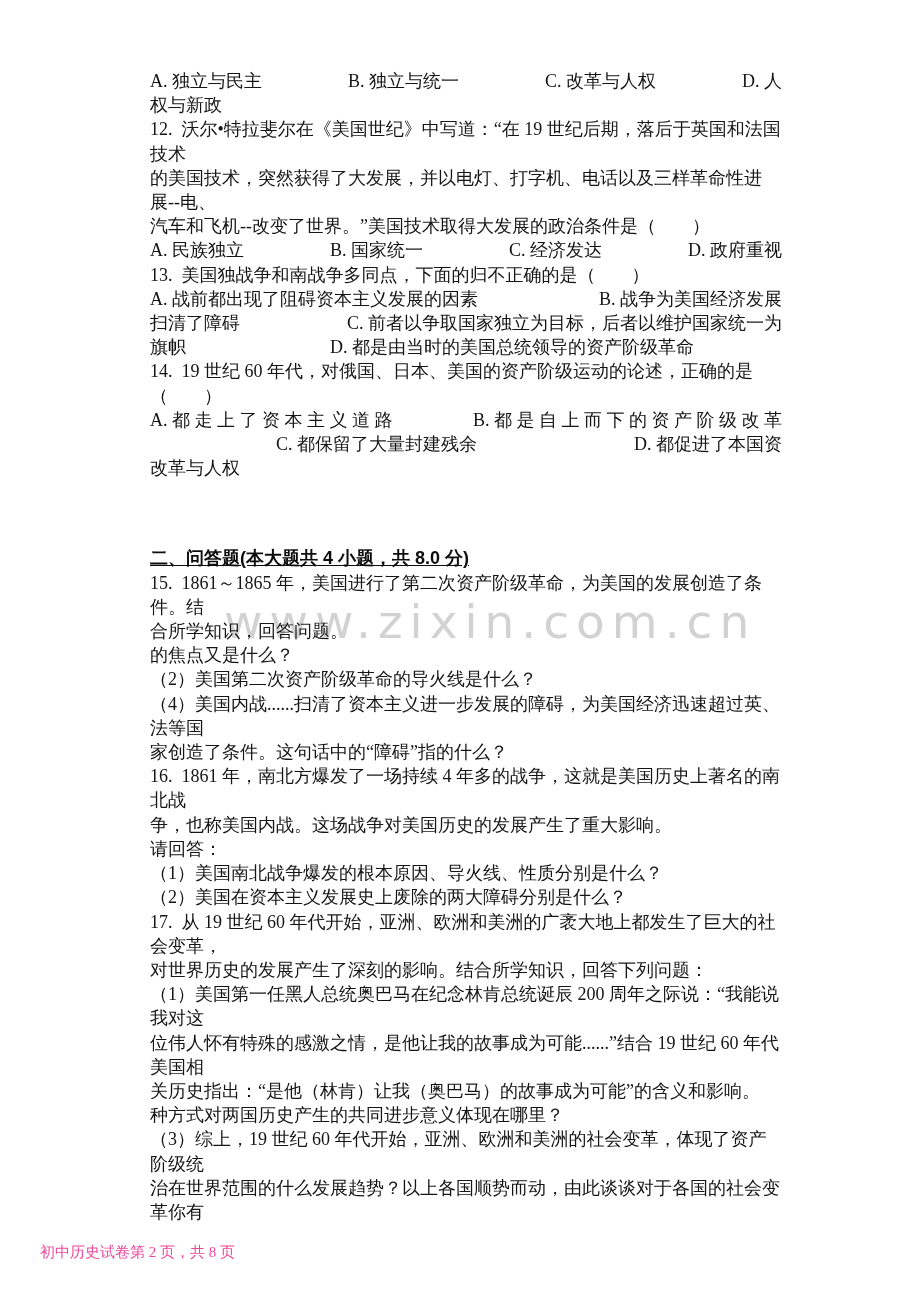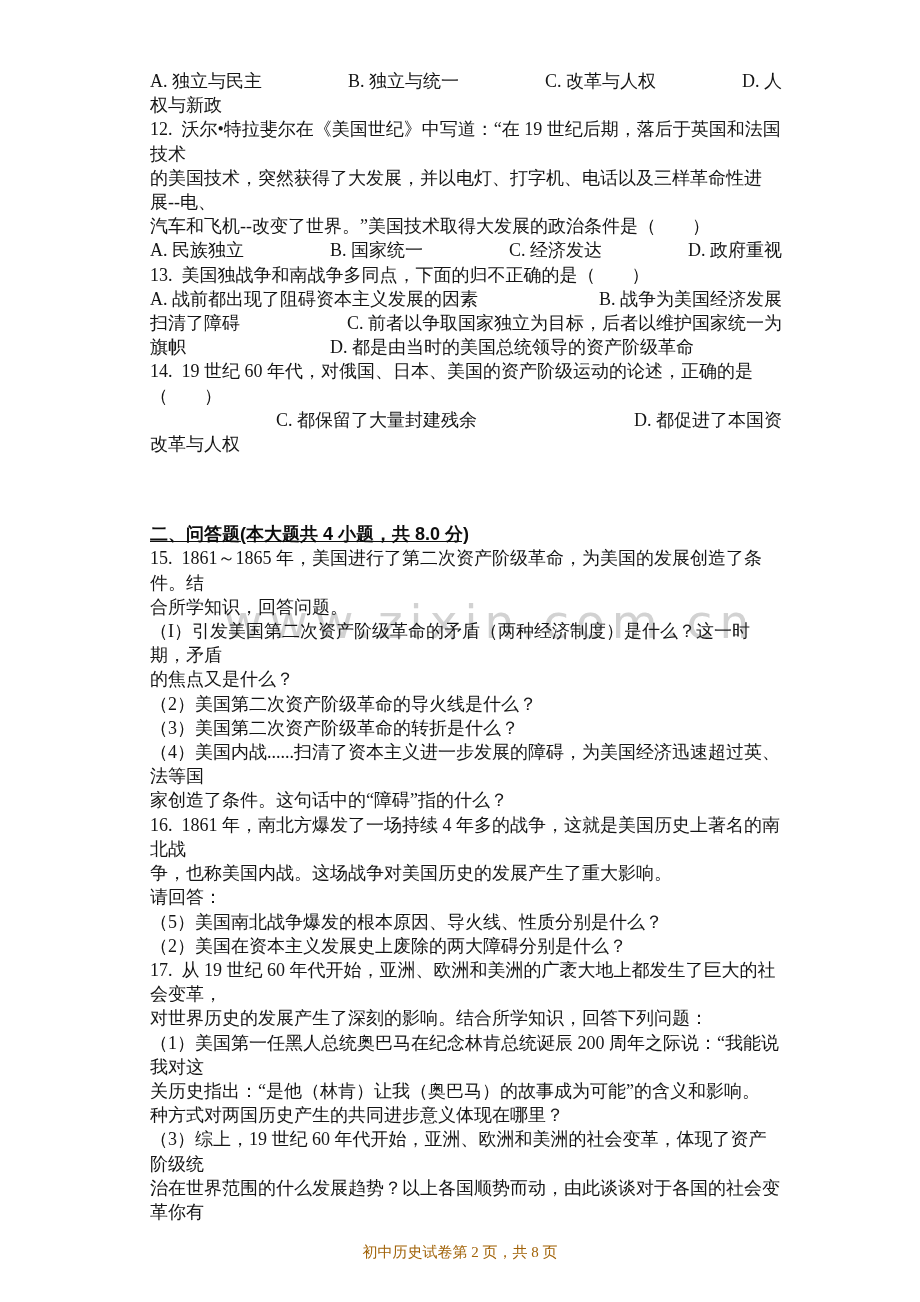--- a/index.html
+++ b/index.html
@@ -51,62 +51,62 @@
     justify-content: space-between;
   }
   .line.spread span { white-space: pre; }
   .spacer { width: 100%; }
   .footer {
     position: absolute;
     left: 0;
     right: 0;
     top: 1242px;
     z-index: 2;
-    text-align: center;
     font-size: 15px;
     line-height: 20px;
-    color: #a16207;
+    color: #ec4899;
+    padding-left: 40px;
   }
 </style>
 </head>
 <body>
 
 <div class="page">
   <div class="watermark">www.zixin.com.cn</div>
   <div class="content" id="doc-lines">
       <div class="line spread"><span>A. 独立与民主</span><span>B. 独立与统一</span><span>C. 改革与人权</span><span>D. 人</span></div>
       <div class="line">权与新政</div>
       <div class="line">12.  沃尔•特拉斐尔在《美国世纪》中写道：“在 19 世纪后期，落后于英国和法国技术</div>
       <div class="line">的美国技术，突然获得了大发展，并以电灯、打字机、电话以及三样革命性进展--电、</div>
       <div class="line">汽车和飞机--改变了世界。”美国技术取得大发展的政治条件是（　　）</div>
       <div class="line spread"><span>A. 民族独立</span><span>B. 国家统一</span><span>C. 经济发达</span><span>D. 政府重视</span></div>
       <div class="line">13.  美国独战争和南战争多同点，下面的归不正确的是（　　）</div>
       <div class="line spread"><span>A. 战前都出现了阻碍资本主义发展的因素</span><span>B. 战争为美国经济发展</span></div>
       <div class="line spread"><span>扫清了障碍</span><span>C. 前者以争取国家独立为目标，后者以维护国家统一为</span></div>
       <div class="line">旗帜　　　　　　　　D. 都是由当时的美国总统领导的资产阶级革命</div>
       <div class="line">14.  19 世纪 60 年代，对俄国、日本、美国的资产阶级运动的论述，正确的是（　　）</div>
+      <div class="line spread"><span>A. 都 走 上 了 资 本 主 义 道 路</span><span>B. 都 是 自 上 而 下 的 资 产 阶 级 改 革</span></div>
       <div class="line spread"><span>　　　　　　　C. 都保留了大量封建残余</span><span>D. 都促进了本国资</span></div>
       <div class="line">改革与人权</div>
       <div class="spacer" style="height: 66px;"></div>
       <div class="line header">二、问答题(本大题共 4 小题，共 8.0 分)</div>
       <div class="line">15.  1861～1865 年，美国进行了第二次资产阶级革命，为美国的发展创造了条件。结</div>
       <div class="line">合所学知识，回答问题。</div>
-      <div class="line">（I）引发美国第二次资产阶级革命的矛盾（两种经济制度）是什么？这一时期，矛盾</div>
       <div class="line">的焦点又是什么？</div>
       <div class="line">（2）美国第二次资产阶级革命的导火线是什么？</div>
-      <div class="line">（3）美国第二次资产阶级革命的转折是什么？</div>
       <div class="line">（4）美国内战......扫清了资本主义进一步发展的障碍，为美国经济迅速超过英、法等国</div>
       <div class="line">家创造了条件。这句话中的“障碍”指的什么？</div>
       <div class="line">16.  1861 年，南北方爆发了一场持续 4 年多的战争，这就是美国历史上著名的南北战</div>
       <div class="line">争，也称美国内战。这场战争对美国历史的发展产生了重大影响。</div>
       <div class="line">请回答：</div>
-      <div class="line">（5）美国南北战争爆发的根本原因、导火线、性质分别是什么？</div>
+      <div class="line">（1）美国南北战争爆发的根本原因、导火线、性质分别是什么？</div>
       <div class="line">（2）美国在资本主义发展史上废除的两大障碍分别是什么？</div>
       <div class="line">17.  从 19 世纪 60 年代开始，亚洲、欧洲和美洲的广袤大地上都发生了巨大的社会变革，</div>
       <div class="line">对世界历史的发展产生了深刻的影响。结合所学知识，回答下列问题：</div>
       <div class="line">（1）美国第一任黑人总统奥巴马在纪念林肯总统诞辰 200 周年之际说：“我能说我对这</div>
+      <div class="line">位伟人怀有特殊的感激之情，是他让我的故事成为可能......”结合 19 世纪 60 年代美国相</div>
       <div class="line">关历史指出：“是他（林肯）让我（奥巴马）的故事成为可能”的含义和影响。</div>
       <div class="line">种方式对两国历史产生的共同进步意义体现在哪里？</div>
       <div class="line">（3）综上，19 世纪 60 年代开始，亚洲、欧洲和美洲的社会变革，体现了资产阶级统</div>
       <div class="line">治在世界范围的什么发展趋势？以上各国顺势而动，由此谈谈对于各国的社会变革你有</div>
     </div>
   <div class="footer">初中历史试卷第 2 页，共 8 页</div>
 </div>
 
 </body></html>

